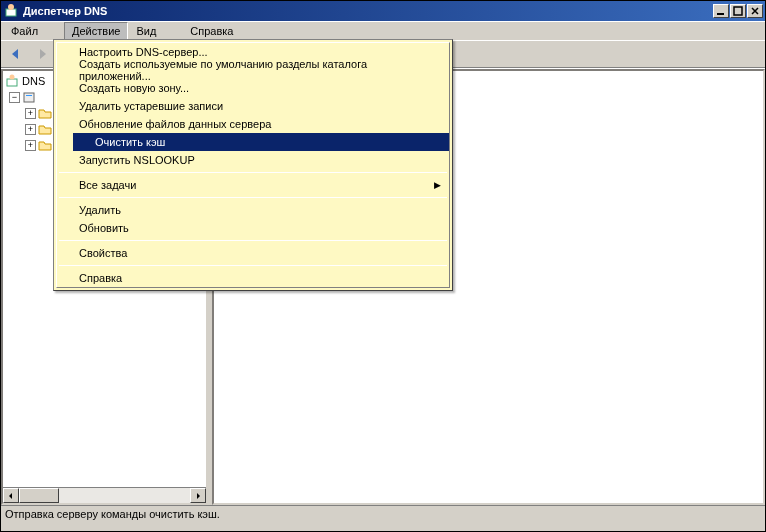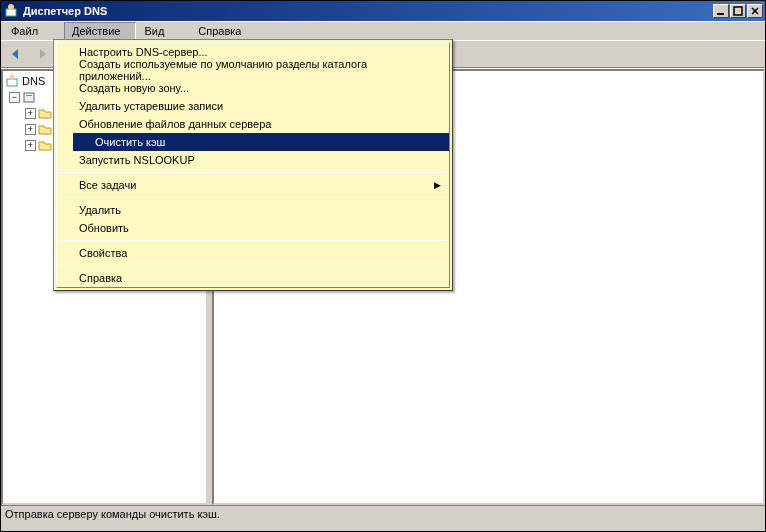--- a/index.html
+++ b/index.html
@@ -8,28 +8,28 @@
 
   .titlebar { height: 20px; background: linear-gradient(to right, #0a246a, #3b6ebf); color: #fff; display: flex; align-items: center; padding: 0 2px; font-weight: bold; }
   .titlebar-icon { width: 16px; height: 16px; margin-right: 4px; display:flex; align-items:center; justify-content:center;}
   .titlebar-text { flex: 1; }
   .win-controls { display: flex; gap: 1px; }
   .win-btn { width: 16px; height: 14px; background: #d4d0c8; border: 1px solid #fff; border-right-color:#404040; border-bottom-color:#404040; display:flex; align-items:center; justify-content:center; color:#000; font-weight:bold; font-size:9px; cursor:default;}
   .win-btn svg { width: 10px; height: 10px; }
 
   .menubar { height: 19px; background: #d4d0c8; border-top: 1px solid #fff; display: flex; align-items: stretch; padding-left: 2px; }
   .menu-item { padding: 3px 26px 0 8px; cursor: default; }
-  .menu-item.open { background: #bdbdbd; border: 1px solid #808080; border-right-color:#fff; border-bottom-color:#fff; padding:2px 15px 0 7px;}
+  .menu-item.open { background: #bdbdbd; border: 1px solid #808080; border-right-color:#fff; border-bottom-color:#fff; padding:2px 7px 0 7px;}
   
   .toolbar { height: 28px; background: #d4d0c8; border-top: 1px solid #fff; border-bottom: 1px solid #808080; display:flex; align-items:center; padding: 0 4px; gap:4px;}
   .tb-btn { width:22px; height:22px; display:flex; align-items:center; justify-content:center;}
   .tb-sep { width:1px; height:20px; background:#808080; border-right:1px solid #fff; margin:0 2px;}
 
   .client { flex:1; display:flex; border-top:1px solid #fff; min-height:0; }
-  .tree-pane { width:207px; background:#fff; border:2px inset #d4d0c8; display:flex; flex-direction:row; overflow:hidden;}
+  .tree-pane { width:207px; background:#fff; border:2px inset #d4d0c8; display:flex; flex-direction:column; overflow:hidden;}
   .tree-body { flex:1; overflow:hidden; padding:2px; font-size:11px;}
   .tree-row { display:flex; align-items:center; height:16px; white-space:nowrap;}
   .expander { width:11px; height:11px; border:1px solid #808080; margin-right:2px; display:flex; align-items:center; justify-content:center; font-size:9px; line-height:1; background:#fff;}
   .tree-icon { width:14px; height:14px; margin-right:3px; display:inline-flex; align-items:center; justify-content:center;}
   .tree-scroll-h { height:16px; background:#d4d0c8; display:flex; border-top:1px solid #808080;}
   .sb-btn { width:16px; height:15px; background:#d4d0c8; border:1px solid #fff; border-right-color:#404040; border-bottom-color:#404040; display:flex; align-items:center; justify-content:center;}
   .sb-track { flex:1; background: repeating-conic-gradient(#d4d0c8 0% 25%, #fff 0% 50%) 50% / 2px 2px;}
   .sb-thumb { width:40px; height:100%; background:#d4d0c8; border:1px solid #fff; border-right-color:#404040; border-bottom-color:#404040;}
 
   .splitter { width:4px; background:#d4d0c8;}

